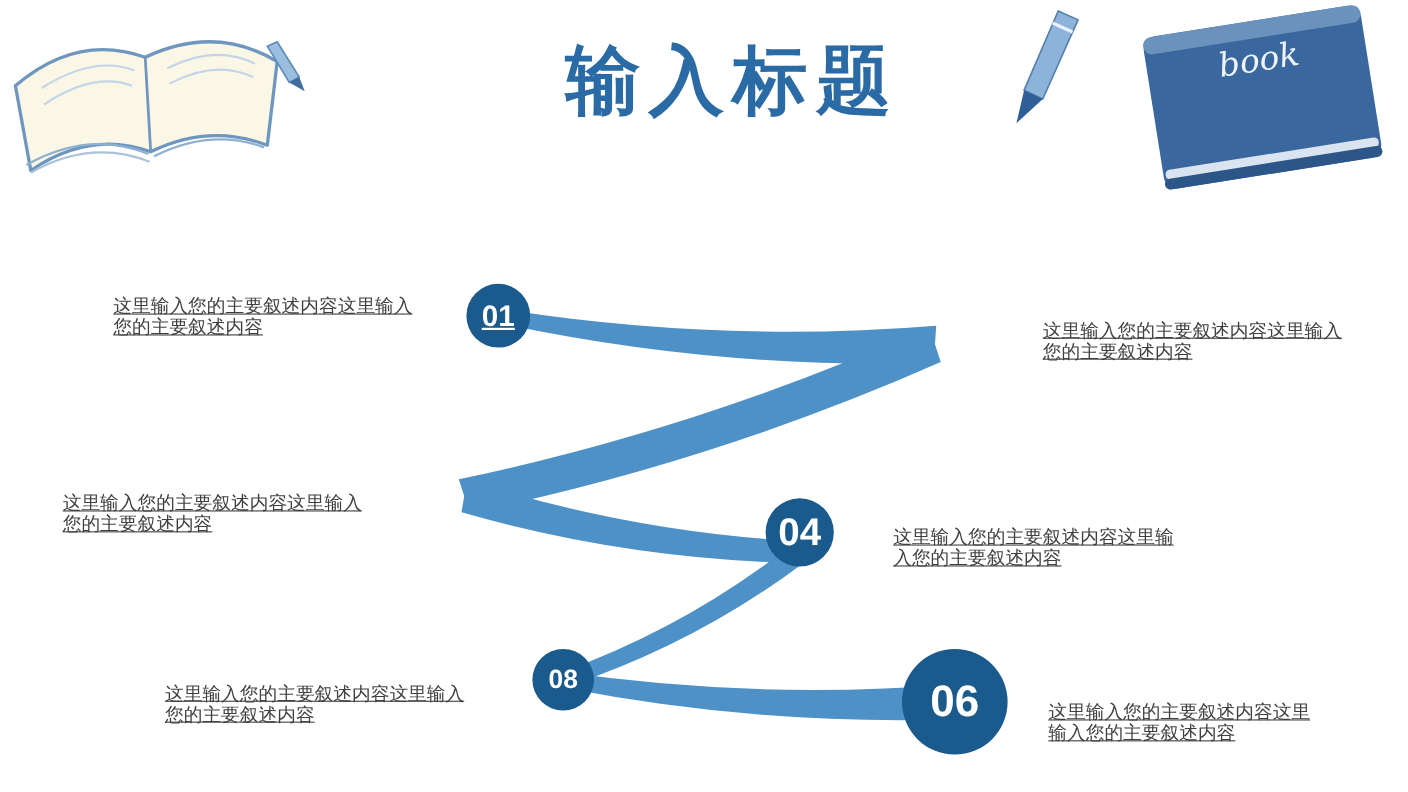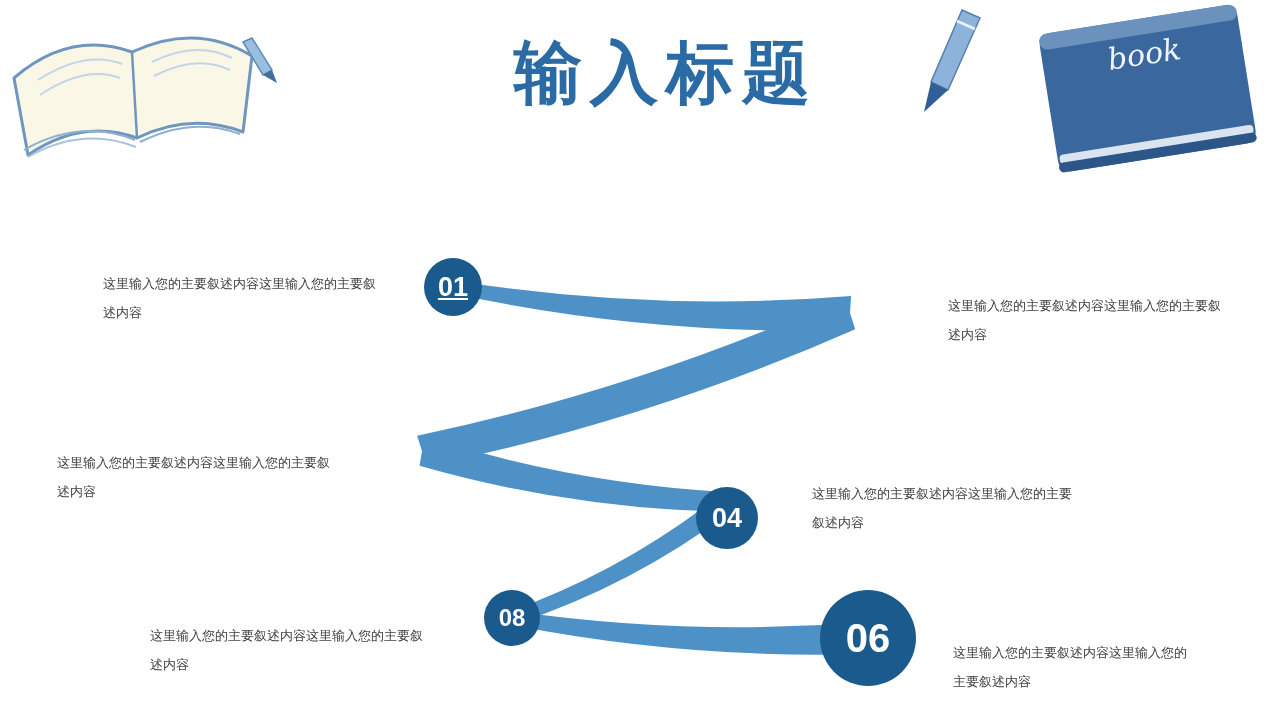--- a/index.html
+++ b/index.html
@@ -17,26 +17,26 @@
   #connectors { position:absolute; top:0; left:0; z-index:1; }
   .circle {
     position:absolute; border-radius:50%;
     background:var(--circle_fill,#1b5a8c);
     display:flex; align-items:center; justify-content:center;
     color:var(--number_text,#ffffff); font-weight:bold; z-index:2;
   }
   .c1 { left:424px; top:258px; width:58px;  height:58px;  font-size:27px;text-decoration:underline; }
   .c2 { left:797px; top:260px; width:106px; height:106px; font-size:44px; }
   .c3 { left:364px; top:393px; width:116px; height:116px; font-size:48px; }
-  .c4 { left:696px; top:487px; width:62px;  height:62px;  font-size:27px; }
+  .c4 { left:696px; top:453px; width:62px;  height:62px;  font-size:35px; }
   .c5 { left:484px; top:590px; width:56px;  height:56px;  font-size:24px; }
   .c6 { left:820px; top:590px; width:96px;  height:96px;  font-size:40px; }
   .caption {
-    position:absolute; font-size:13px; line-height:29px;
-    color:var(--body_text,#3f3f3f); word-break:break-all; z-index:2;
+    position:absolute; font-size:17px; line-height:19px;
+    color:var(--body_text,#3f3f3f); word-break:break-all; z-index:2;text-decoration:underline;
   }
   .t1 { left:103px; top:269px; width:278px; }
   .t2 { left:948px; top:291px; width:278px; }
   .t3 { left:57px;  top:448px; width:278px; }
   .t4 { left:812px; top:479px; width:262px; }
   .t5 { left:150px; top:621px; width:278px; }
   .t6 { left:953px; top:638px; width:245px; }
   .book-label {
     font-family:"DejaVu Serif","Liberation Serif",serif;
     font-style:italic; font-size:30px; fill:#eef4fa;

